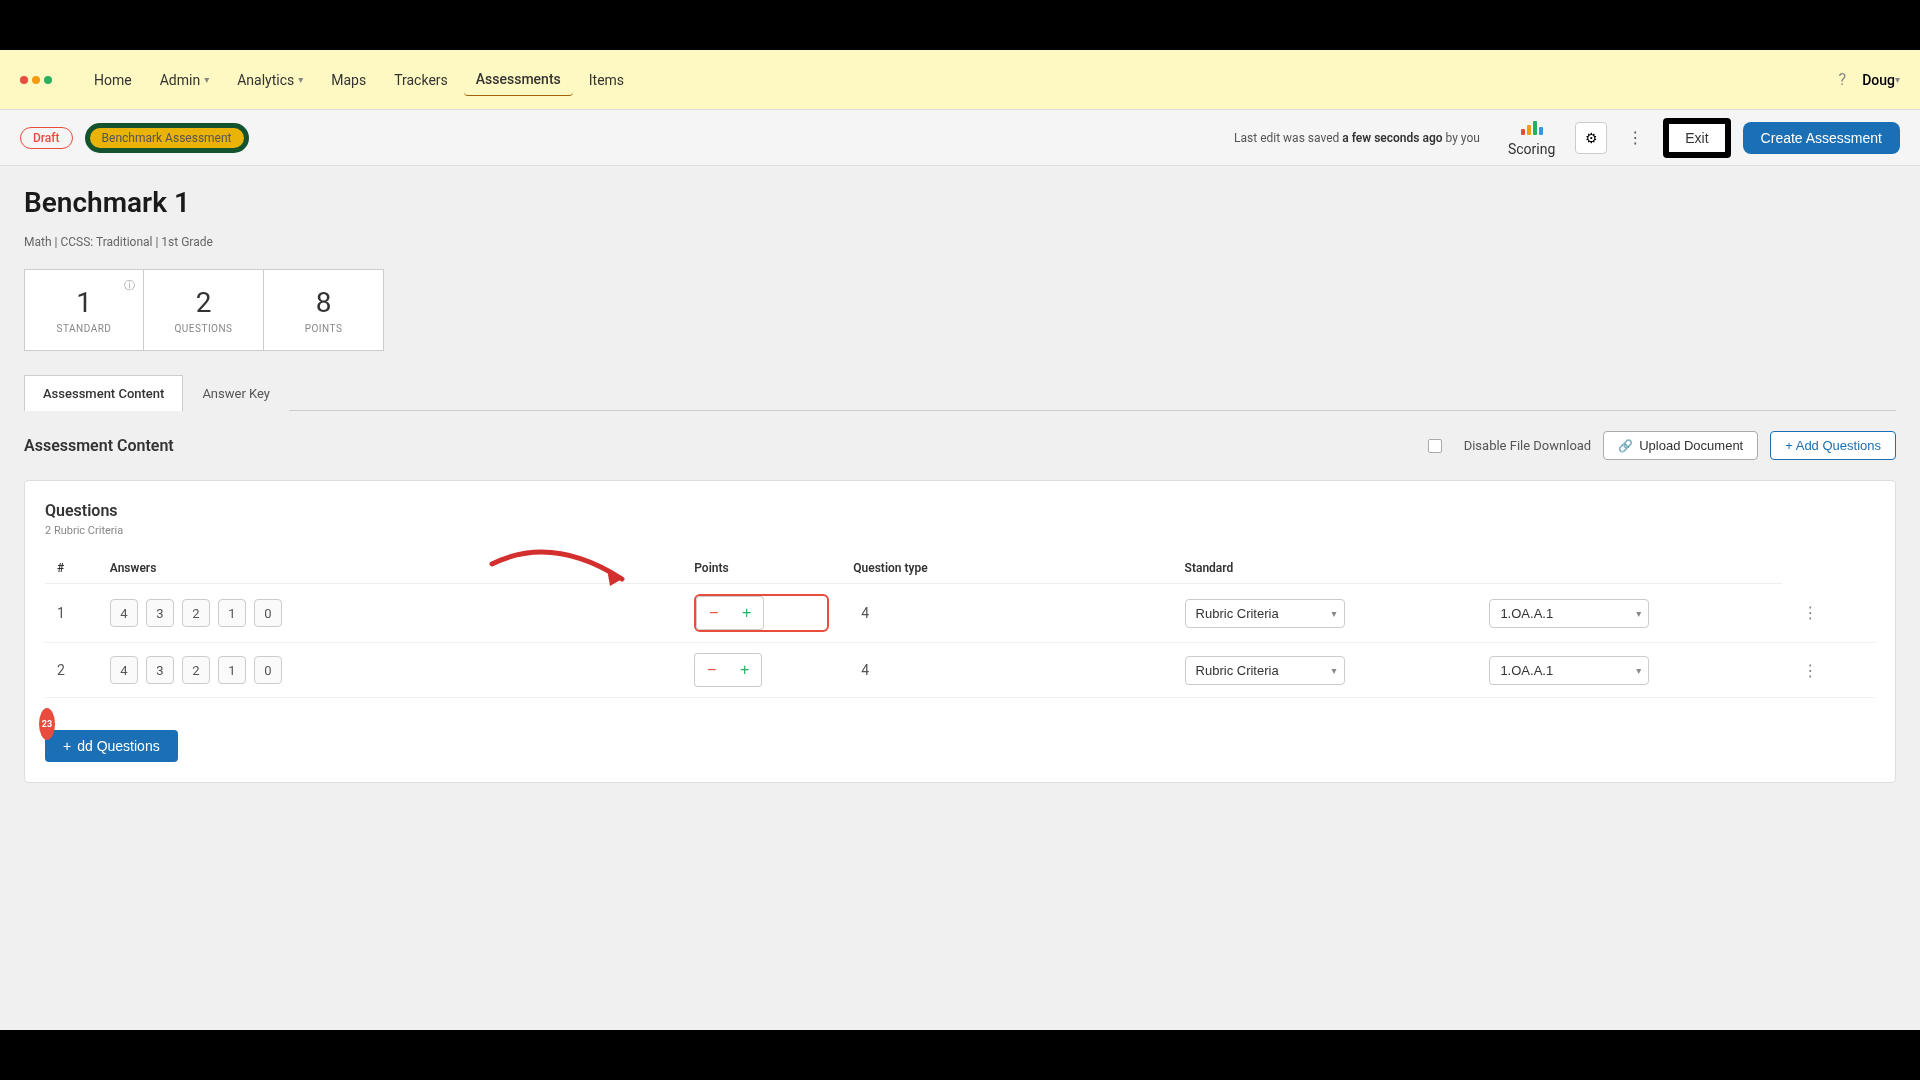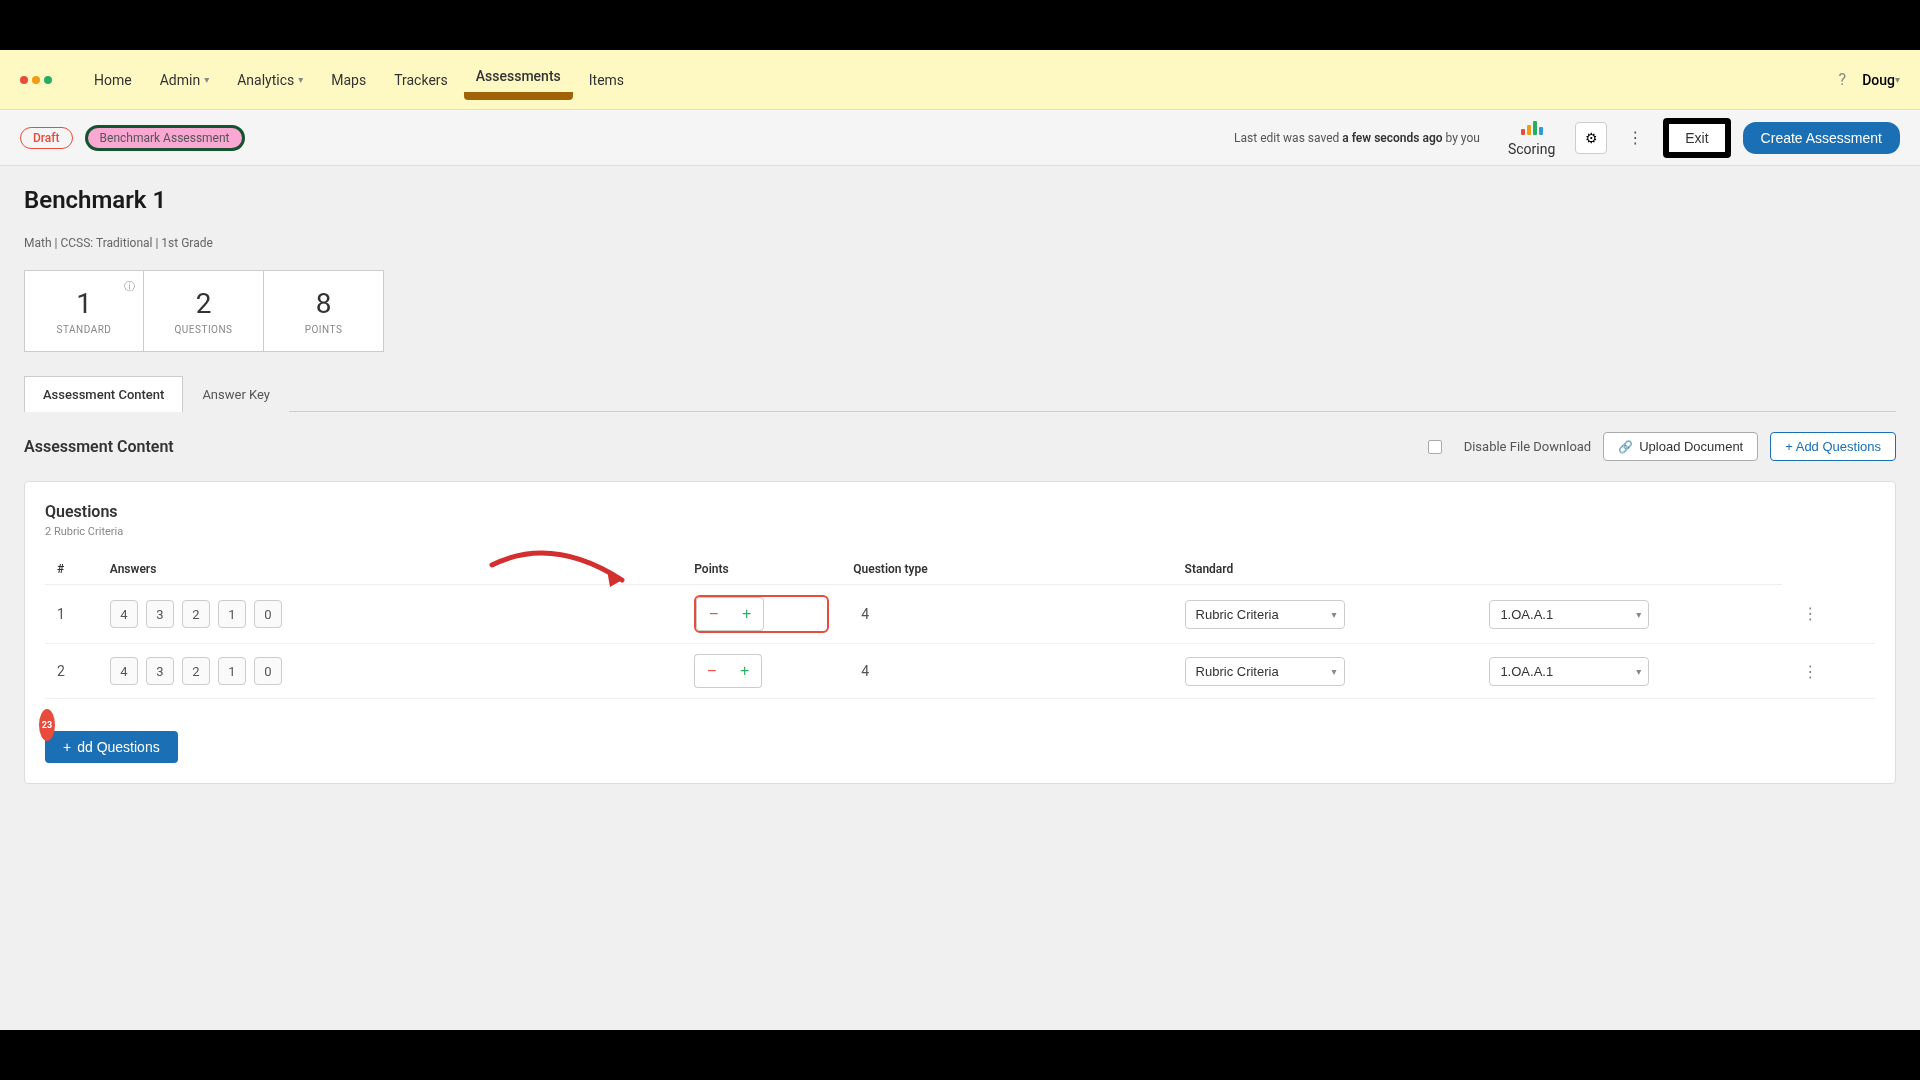--- a/index.html
+++ b/index.html
@@ -35,21 +35,21 @@
       color: #333;
       cursor: pointer;
       text-decoration: none;
       display: flex;
       align-items: center;
       gap: 4px;
       border-radius: 4px;
     }
     .nav-item.active {
       color: #333;
-      border-bottom: 8px solid #a16207;
+      border-bottom: 1px solid #a16207;
       font-weight: 500;
     }
     .nav-right {
       display: flex;
       align-items: center;
       gap: 16px;
       margin-left: auto;
     }
     .nav-user {
       display: flex;
@@ -73,27 +73,27 @@
     .badge-draft {
       border: 1.5px solid #e74c3c;
       color: #e74c3c;
       border-radius: 20px;
       padding: 3px 12px;
       font-size: 12px;
       font-weight: 500;
       cursor: pointer;
     }
     .badge-benchmark {
-      border: 3px solid #14532d;
+      border: 5px solid #14532d;
       color: #555;
       border-radius: 20px;
       padding: 3px 12px;
       font-size: 12px;
       cursor: pointer;
-      background: #f9a8d4;
+      background: #eab308;
     }
     .toolbar-right {
       margin-left: auto;
       display: flex;
       align-items: center;
       gap: 12px;
     }
     .scoring-btn {
       display: flex;
       align-items: center;
@@ -144,44 +144,44 @@
       background: #fff;
       font-size: 14px;
       cursor: pointer;
       color: #333;
     }
     .create-btn {
       padding: 8px 18px;
       background: #1a6fb5;
       color: #fff;
       border: none;
-      border-radius: 13px;
+      border-radius: 8px;
       font-size: 14px;
       cursor: pointer;
       font-weight: 500;
     }
     .save-text {
       font-size: 12px;
       color: #555;
       text-align: right;
     }
     .save-text strong { font-weight: 600; color: #333; }
 
     
     .main-content {
       background: #f0f0f0;
       padding: 20px 24px;
       min-height: calc(1080px - 50px - 60px - 56px - 50px);
     }
 
     .assessment-title {
-      font-size: 24px;
+      font-size: 28px;
       font-weight: 600;
       color: #1a1a1a;
-      margin-bottom: 22px;
+      margin-bottom: 16px;
     }
     .assessment-meta {
       font-size: 12px;
       color: #666;
       margin-bottom: 20px;
     }
 
     
     .stats-row {
       display: flex;

